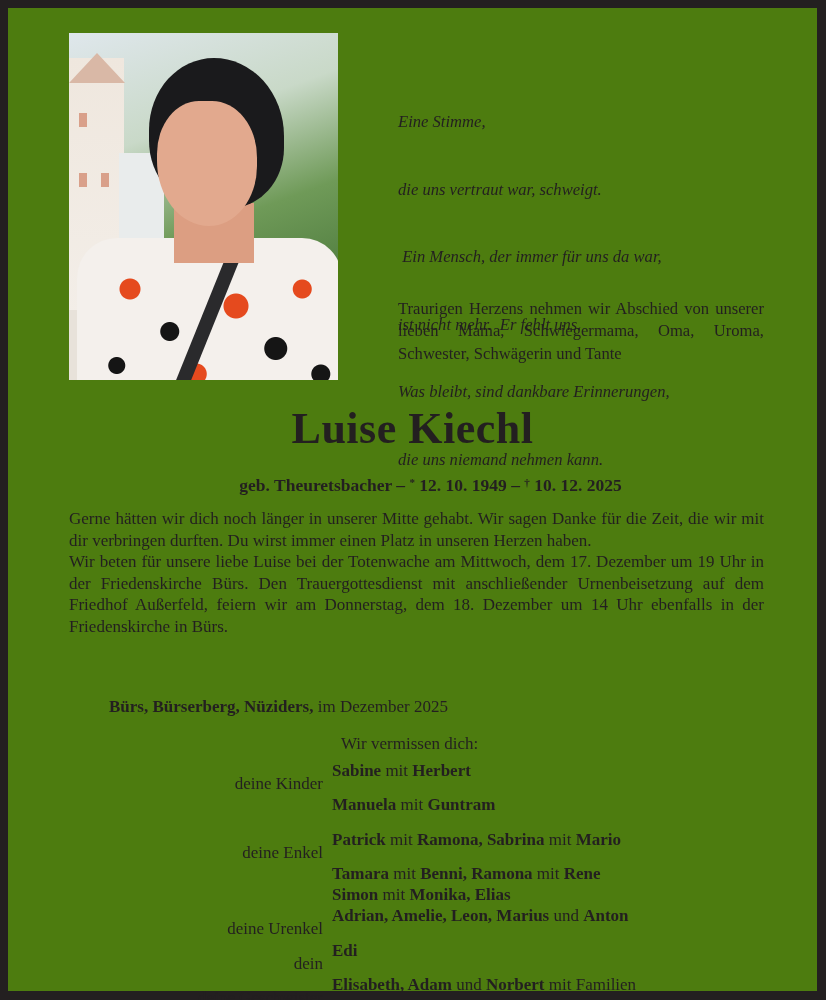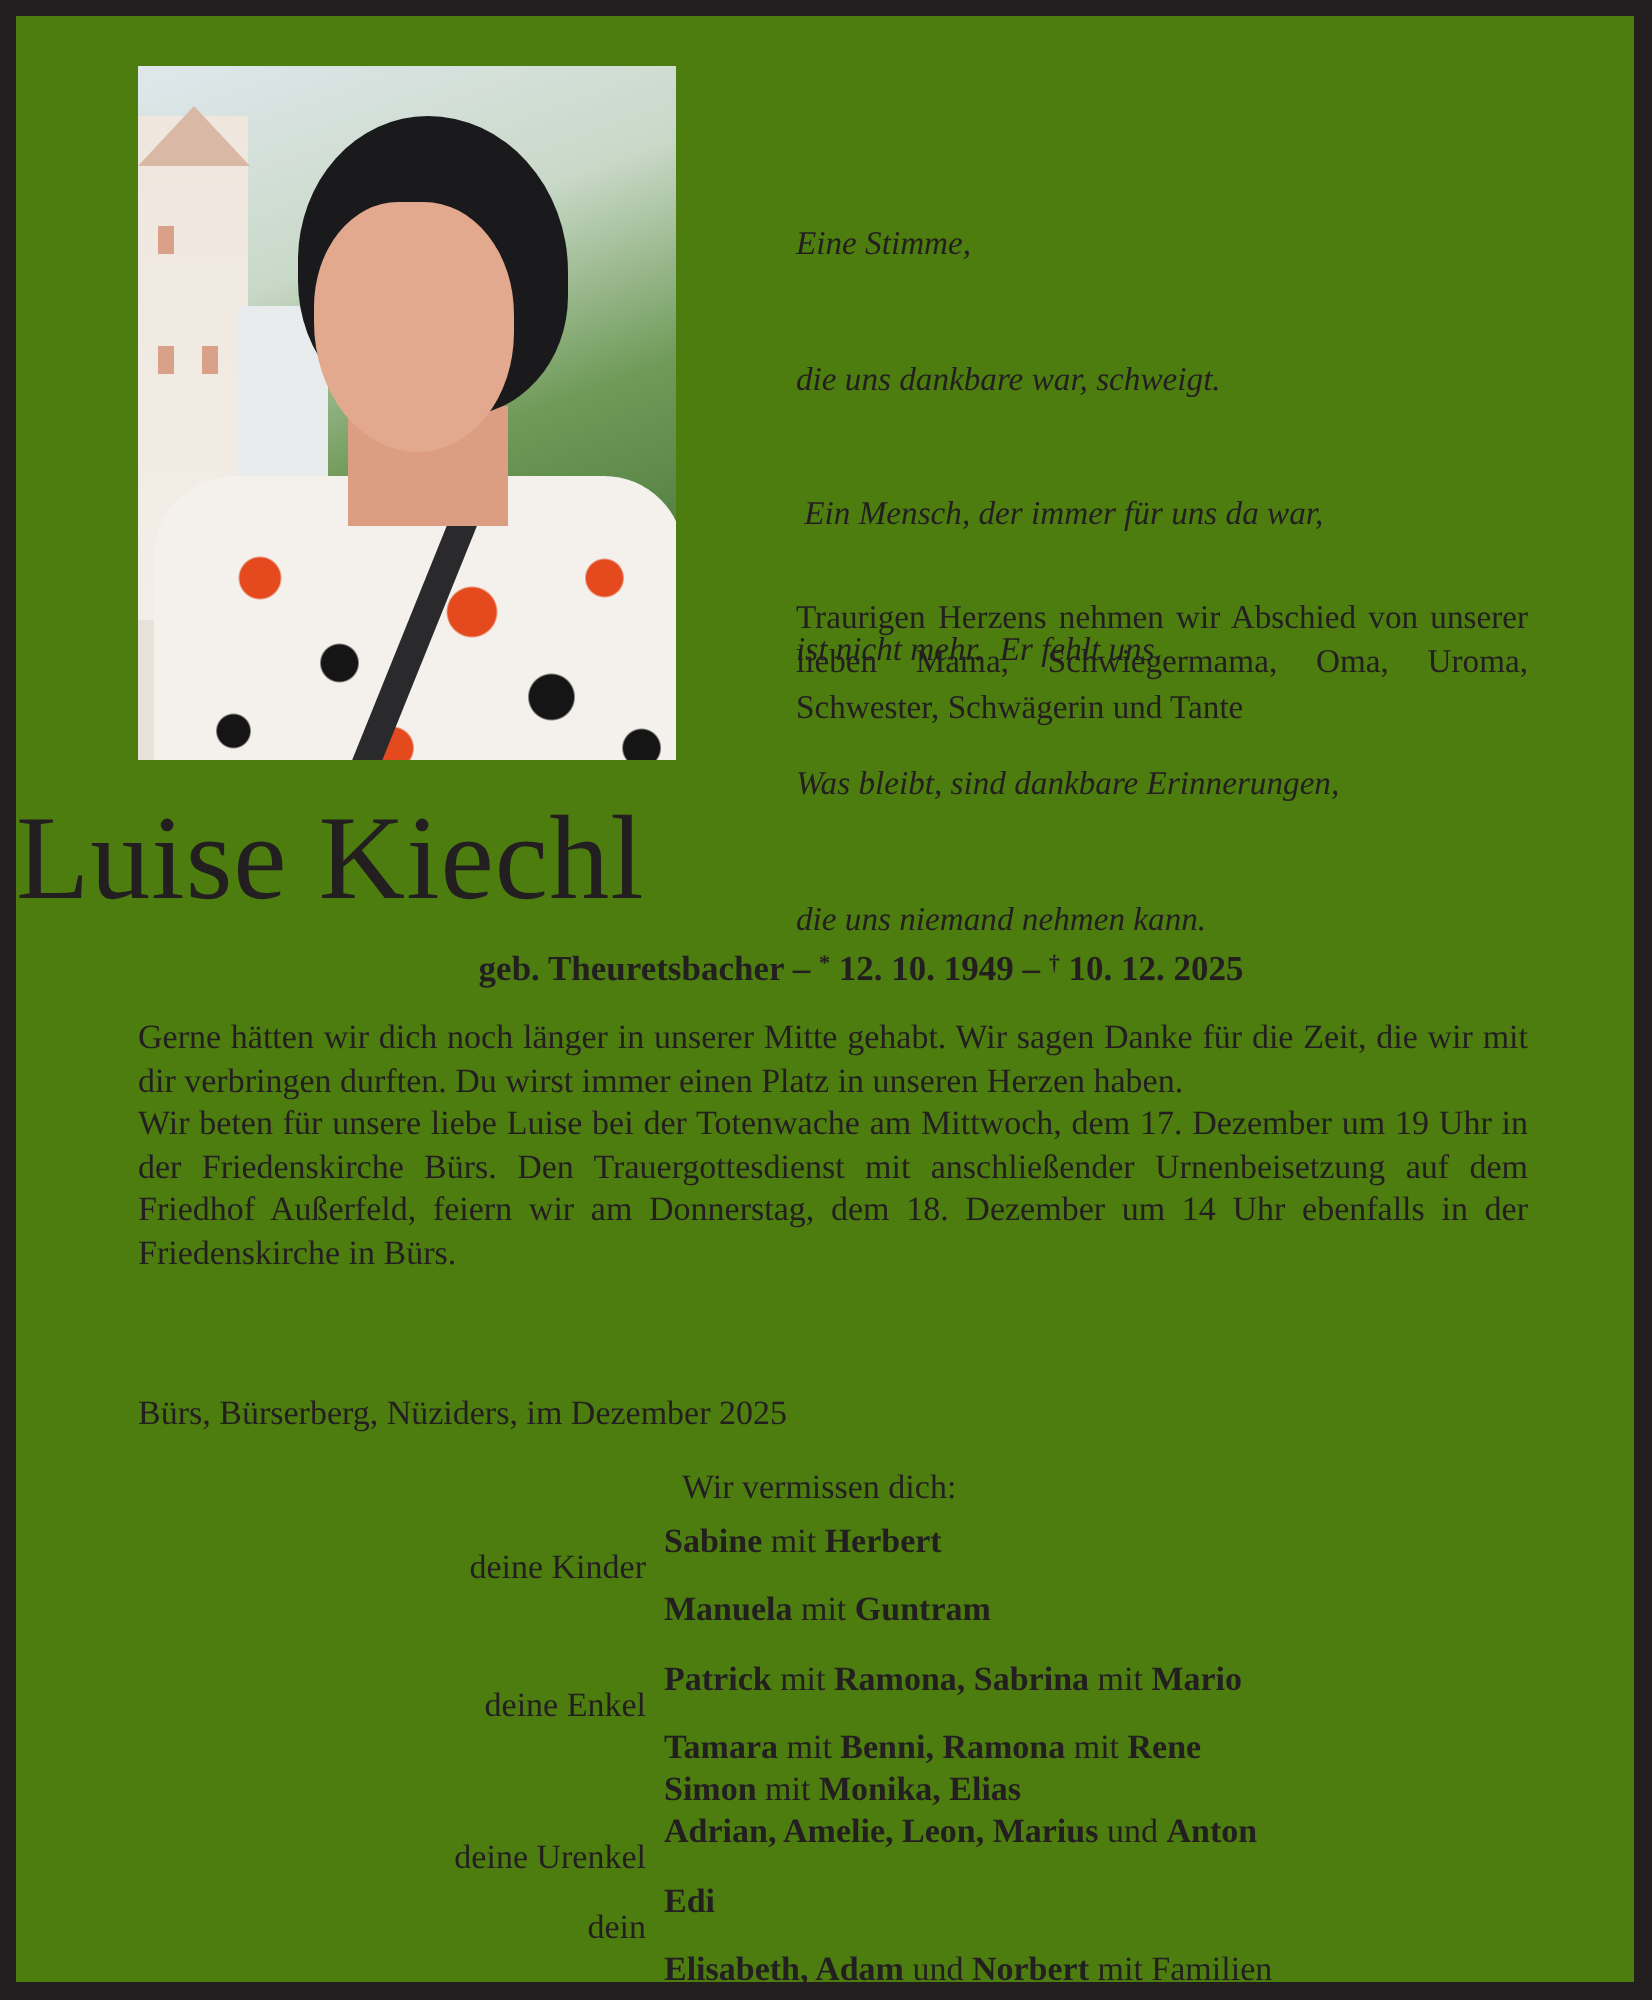--- a/index.html
+++ b/index.html
@@ -86,23 +86,25 @@
     position: absolute;
     left: 390px; top: 290px;
     width: 366px;
     font-size: 16.6px;
     line-height: 22.4px;
     text-align: justify;
   }
   .name {
     position: absolute;
     left: 0; width: 809px; top: 393px;
-    font-size: 60px;
+    text-align: center;
+    font-size: 44px;
     line-height: 56px;
     letter-spacing: 0.5px;
+    font-weight: bold;
   }
   .subline {
     position: absolute;
     left: 0; width: 809px; top: 462px;
     text-align: center;
     font-size: 17.5px;
     font-weight: bold;
     line-height: 24px;
     padding-left: 36px; box-sizing: border-box;
   }
@@ -115,21 +117,21 @@
     line-height: 21.6px;
     text-align: justify;
   }
   .body-text p { margin: 0; }
   .place {
     position: absolute;
     left: 61px; top: 687px;
     font-size: 17px;
     line-height: 24px;
   }
-  .place b { font-weight: normal; }
+  .place b { font-weight: bold; margin-left: 40px; }
   .miss {
     position: absolute;
     left: 333px; top: 724px;
     font-size: 17px;
     line-height: 24px;
   }
   .family {
     position: absolute;
     left: 61px; top: 752px;
     width: 720px;
@@ -156,21 +158,21 @@
     <div class="ground"></div>
     <div class="shoulders"></div>
     <div class="strap"></div>
     <div class="neck"></div>
     <div class="hair"></div>
     <div class="face"></div>
   </div>
 
   <div class="quote">
     <div>Eine Stimme,</div>
-    <div>die uns dankbare war, schweigt.</div>
+    <div>die uns vertraut war, schweigt.</div>
     <div> Ein Mensch, der immer für uns da war,</div>
     <div>ist nicht mehr.  Er fehlt uns.</div>
     <div>Was bleibt, sind dankbare Erinnerungen,</div>
     <div>die uns niemand nehmen kann.</div>
   </div>
 
   <div class="intro">Traurigen Herzens nehmen wir Abschied von unserer lieben Mama, Schwieger­mama, Oma, Uroma, Schwester, Schwä­gerin und Tante</div>
 
   <div class="name">Luise Kiechl</div>
 

